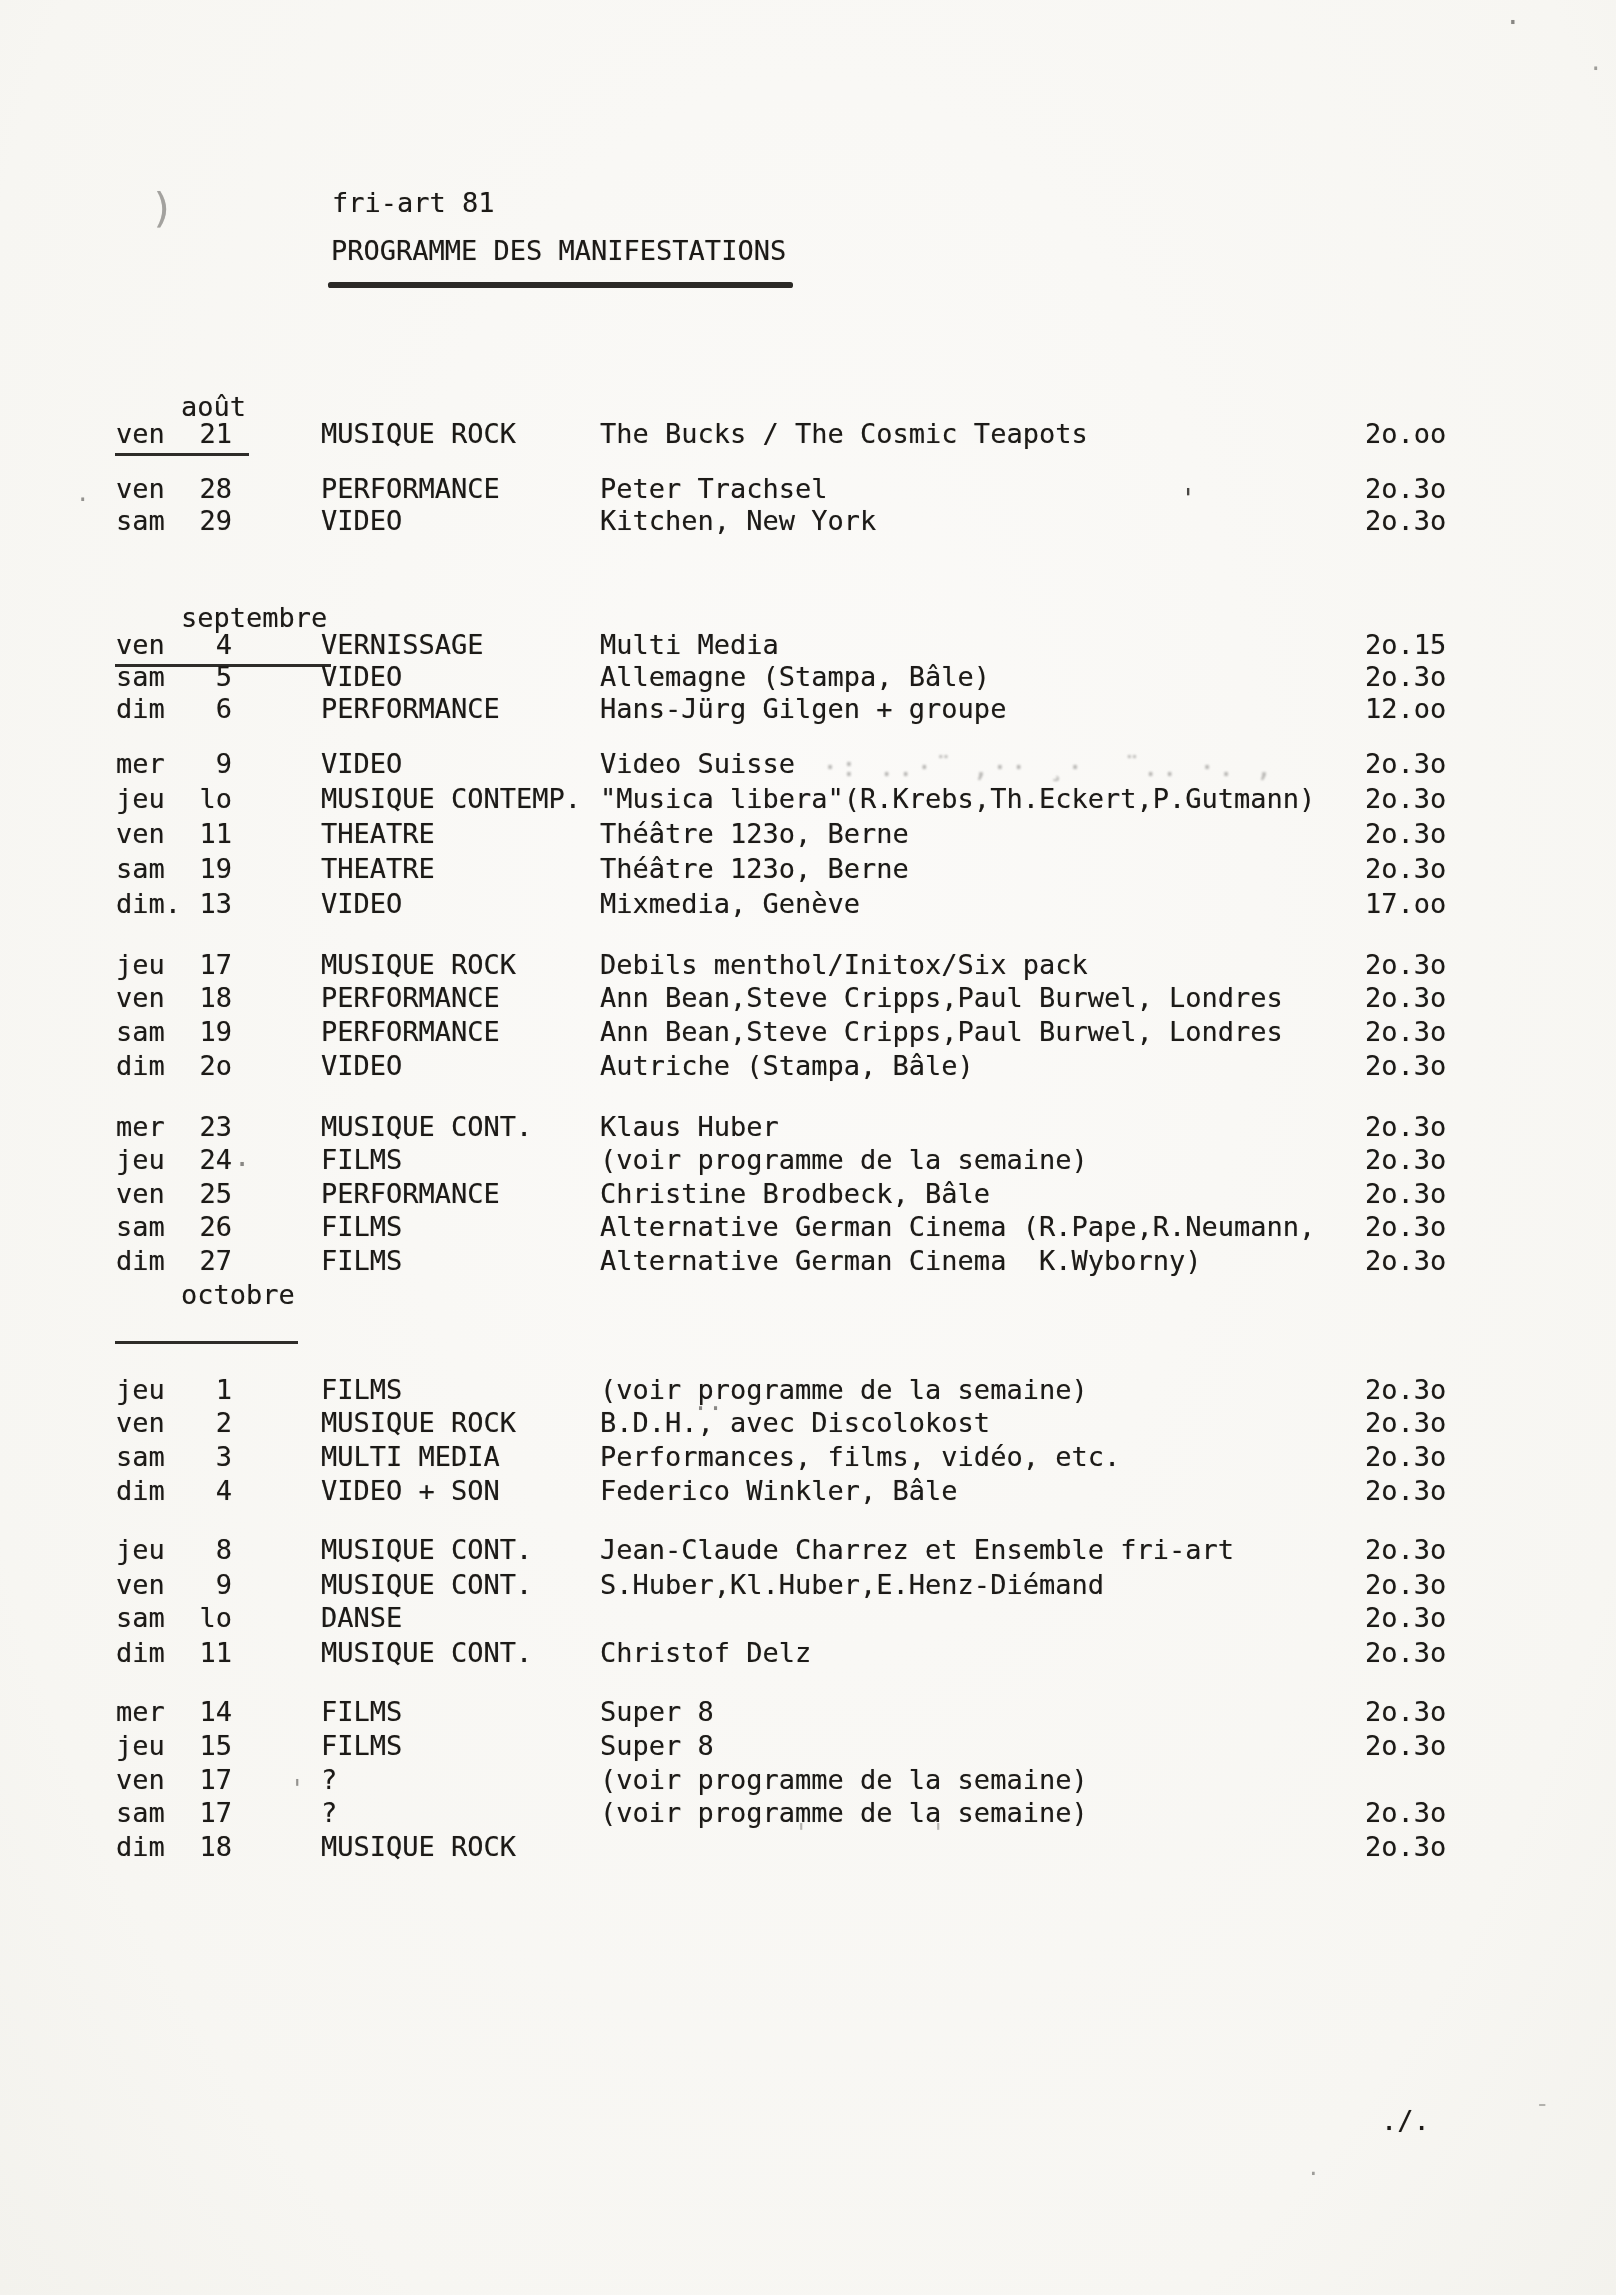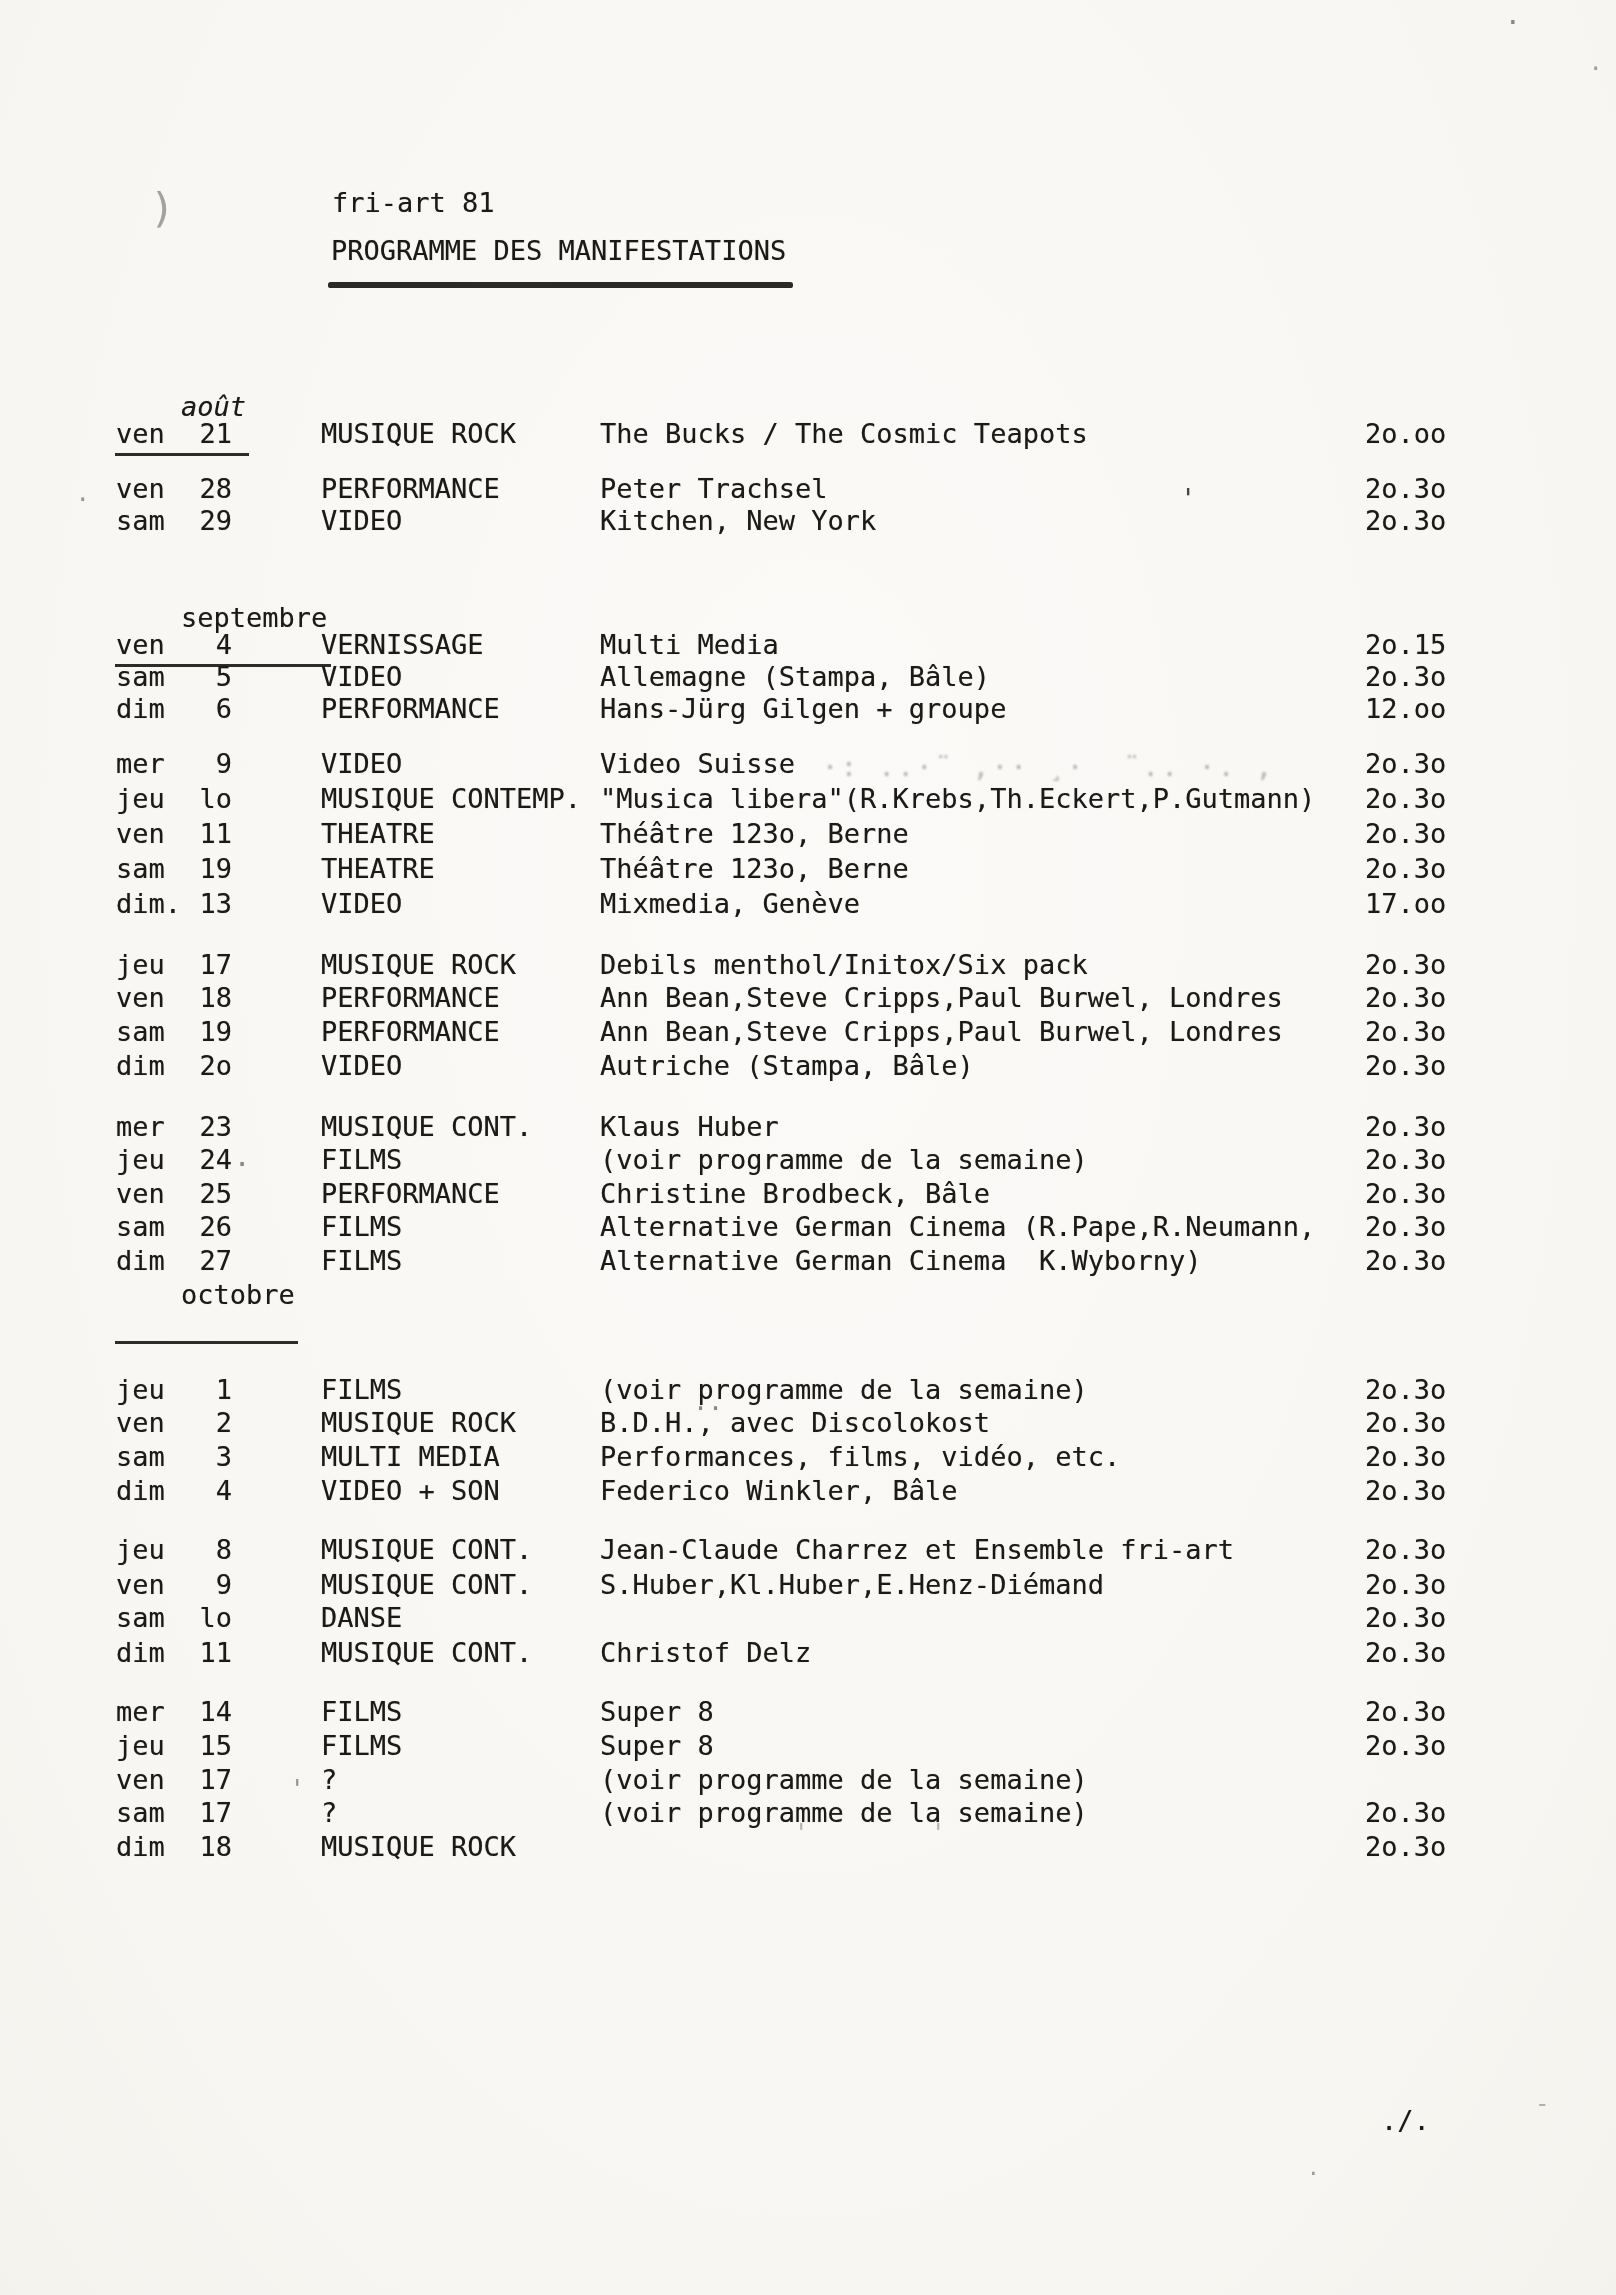--- a/index.html
+++ b/index.html
@@ -46,21 +46,21 @@
   .artifact { position: absolute; line-height: 1; white-space: pre; }
 </style>
 </head>
 <body>
 
 <div class="page">
   <div class="abs title1">fri-art 81</div>
   <div class="abs title2">PROGRAMME DES MANIFESTATIONS</div>
   <div class="title-underline"></div>
   <div id="rows-host">
-      <div class="section-hdr" style="top: 366px; font-style: italic;">
+      <div class="section-hdr" style="top: 366px;">
     <span>août</span>
   </div>
       <div class="row" style="top: 420px;">
     <span class="c c-day">ven</span>
     <span class="c c-date">21</span>
     <span class="c c-genre">MUSIQUE ROCK</span>
     <span class="c c-desc">The Bucks / The Cosmic Teapots</span>
     <span class="c c-time">2o.oo</span>
 
   </div>

